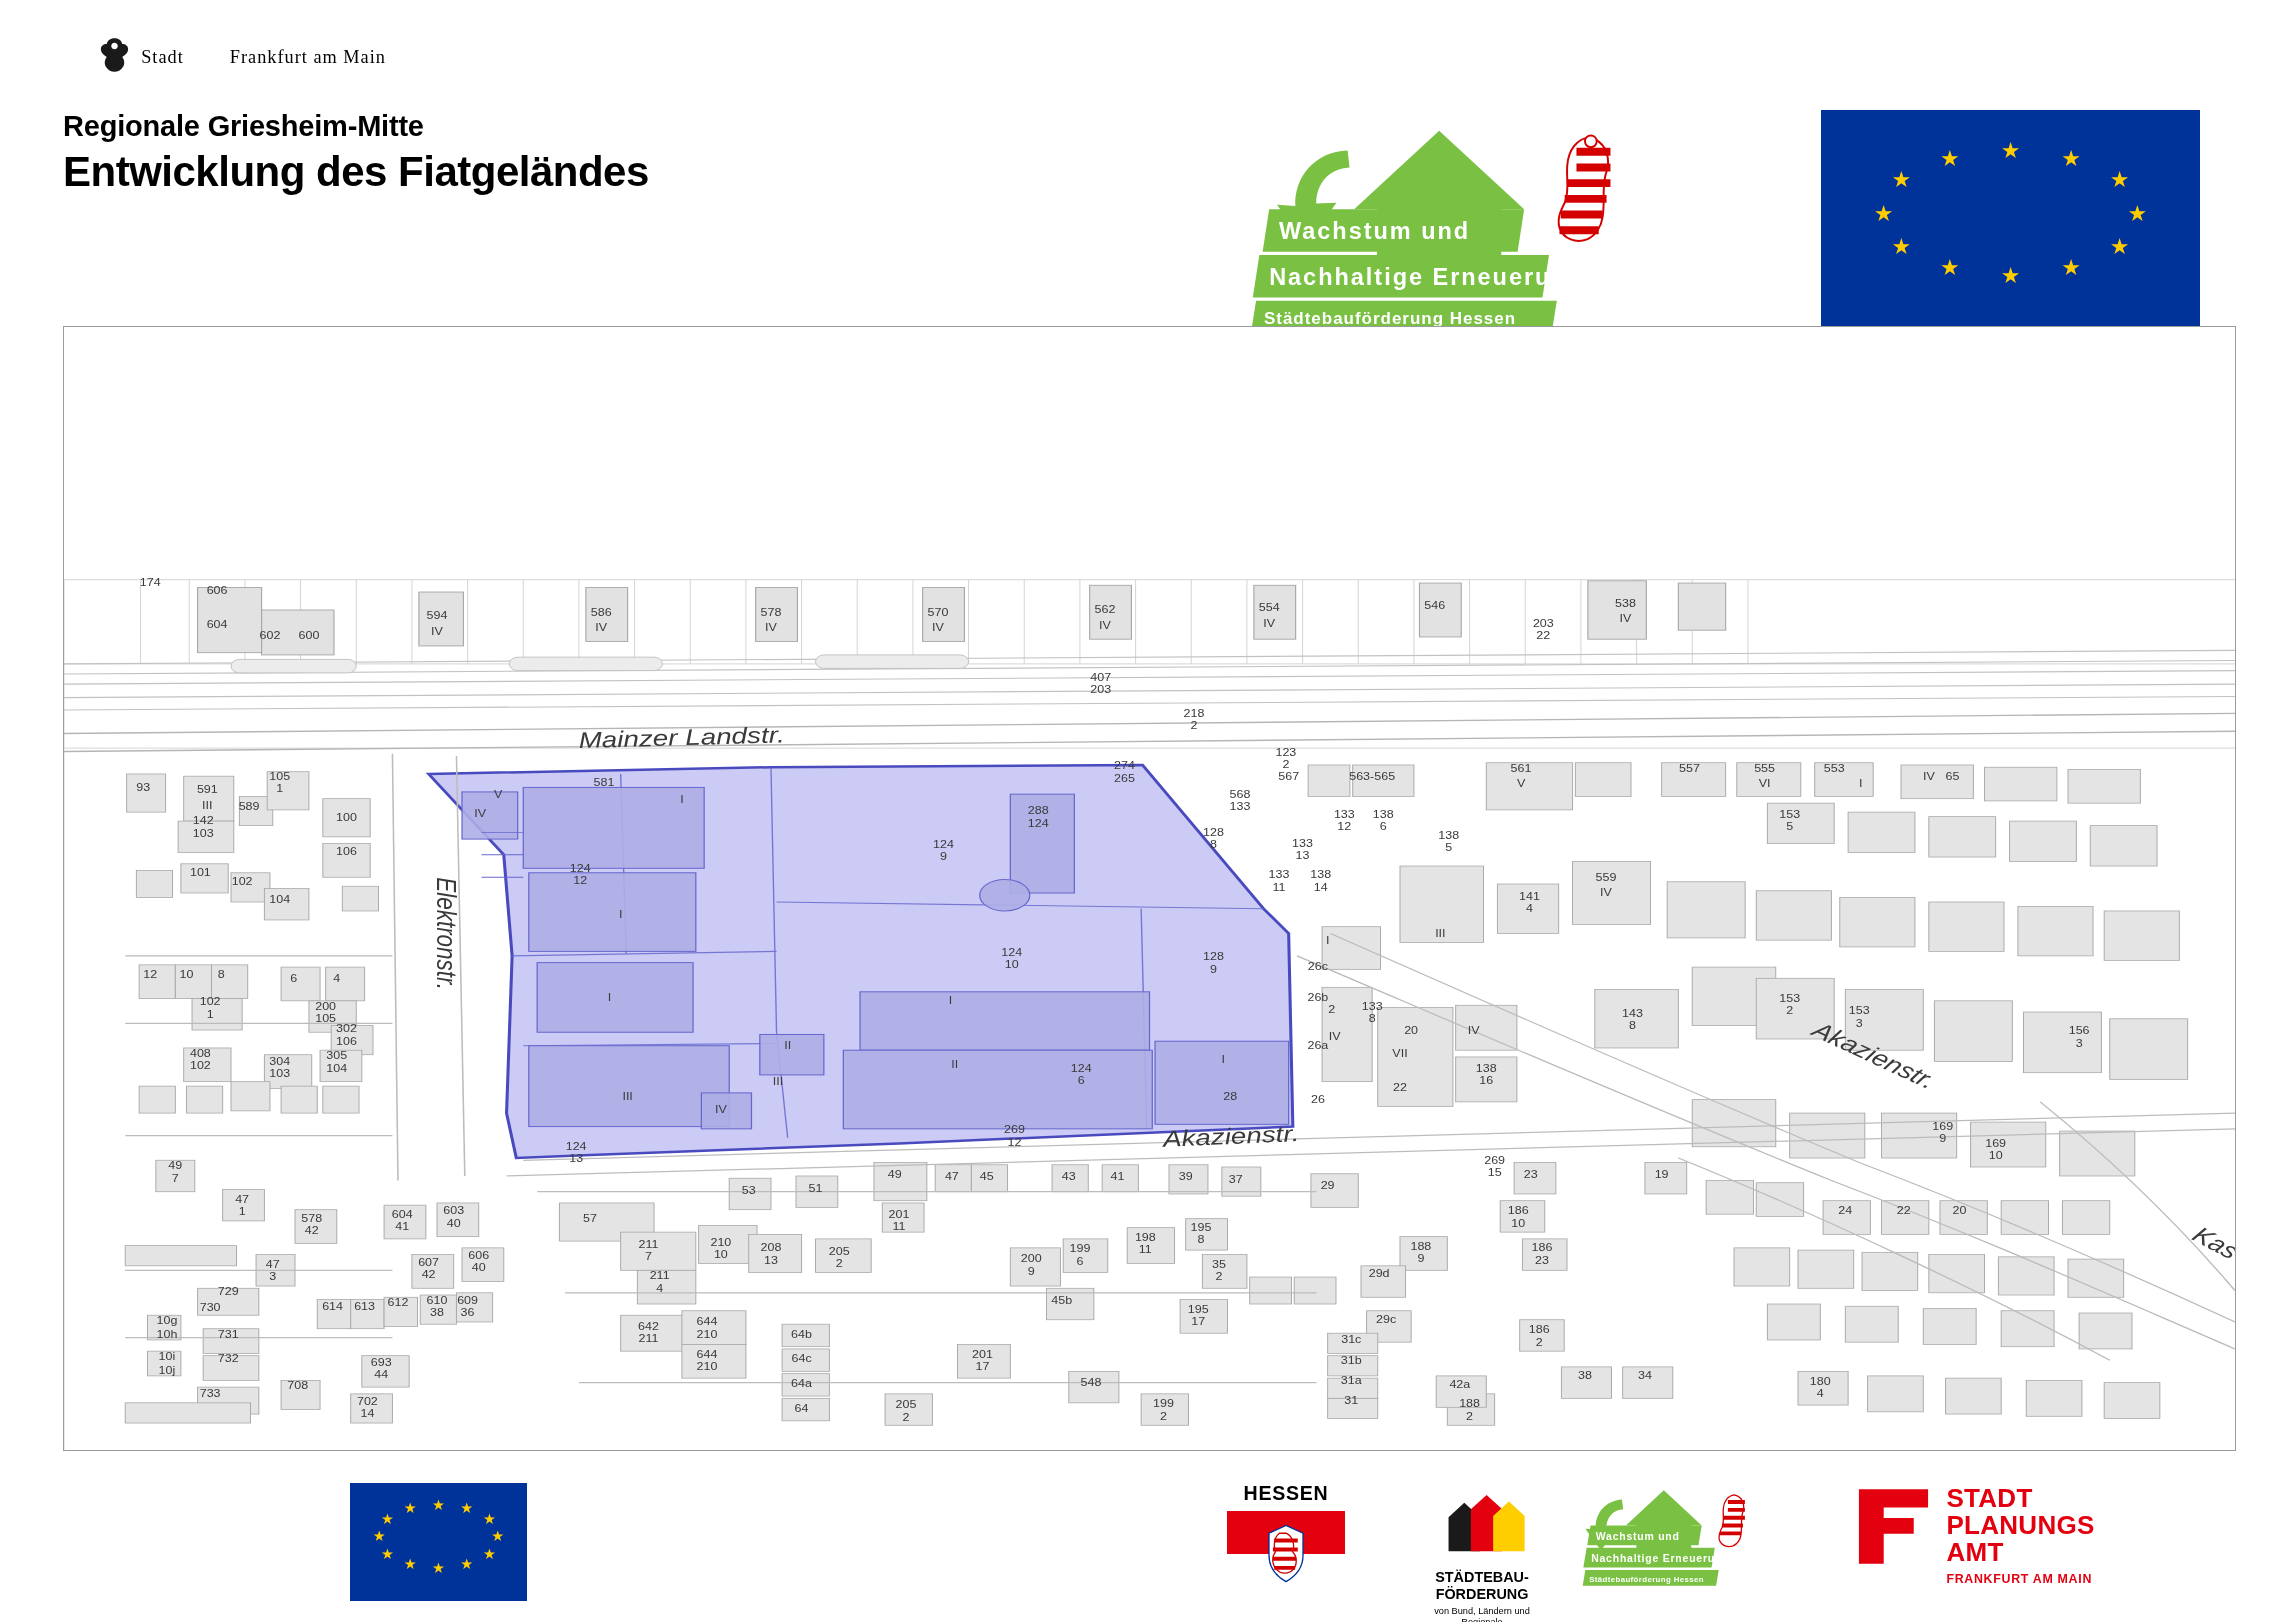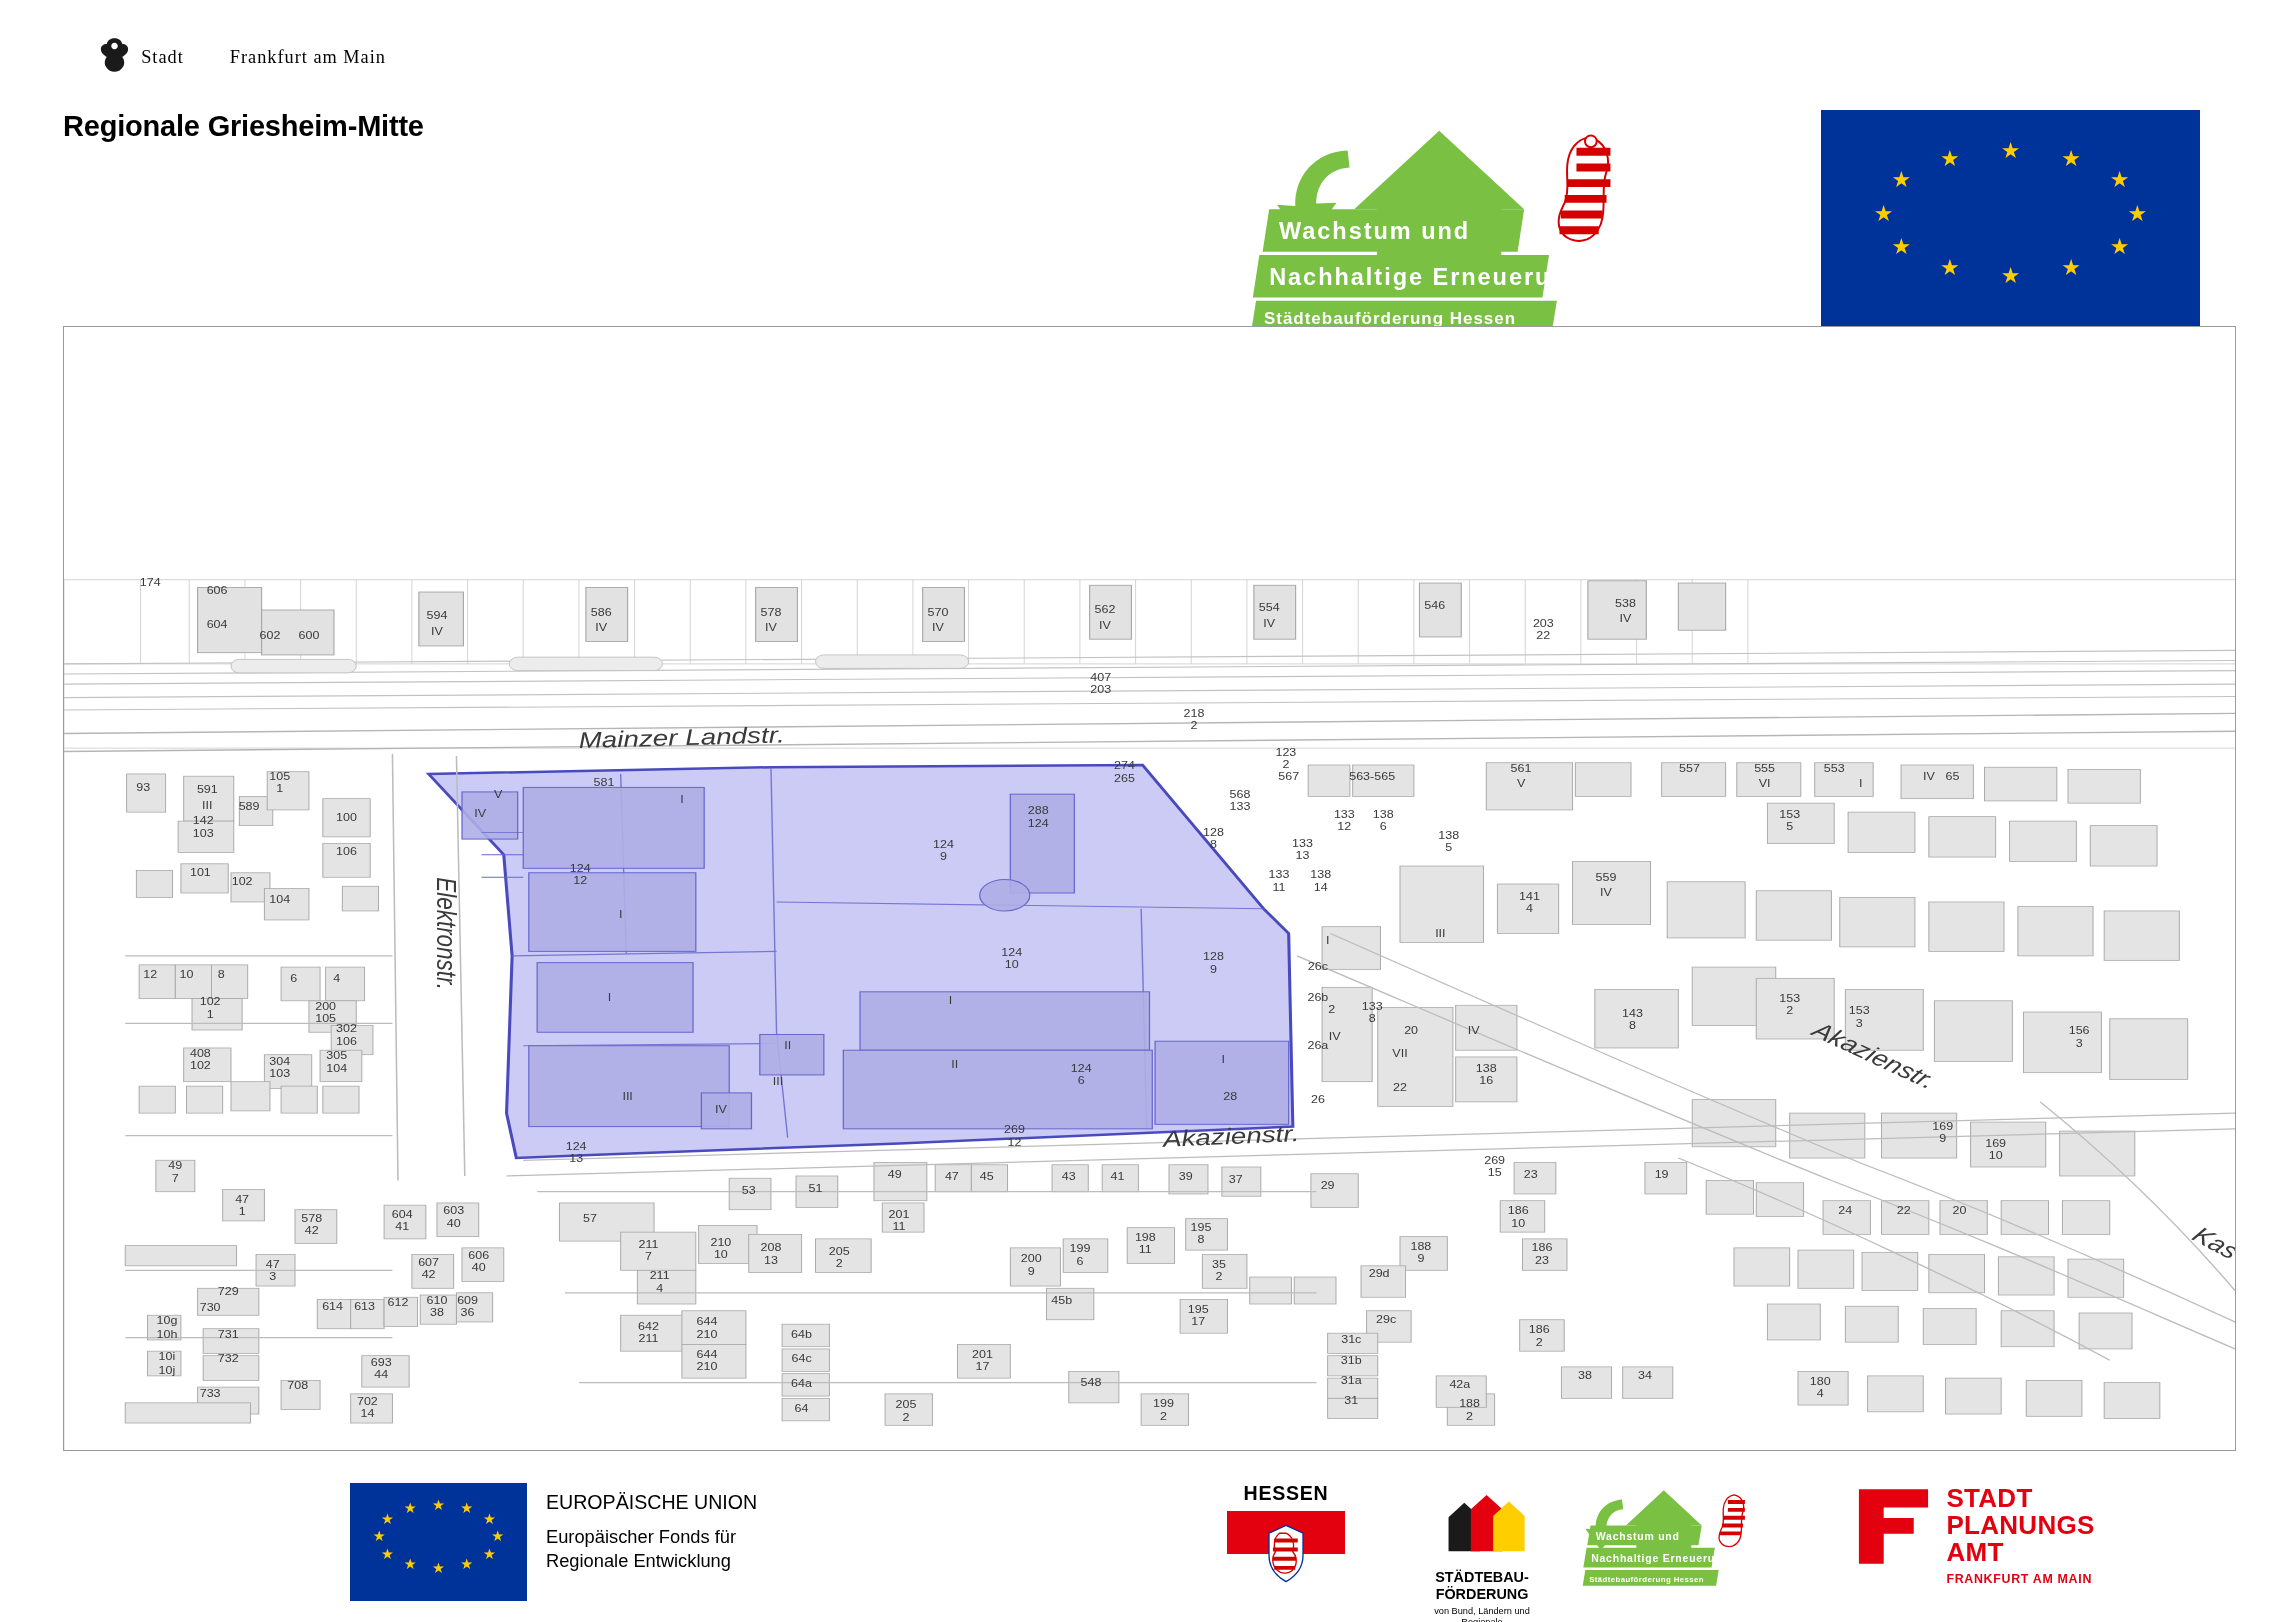--- a/index.html
+++ b/index.html
@@ -265,20 +265,21 @@
     <path d="M27 10 C24 10 22 12 22 15 C22 18 24 20 27 20 C30 20 32 18 32 15 C32 12 30 10 27 10 Z" fill="#fff"></path>
   </svg>
   <div class="word">
     <span class="sc">Stadt</span>
     <span class="sc" style="margin-left:39px;">Frankfurt am Main</span>
   </div>
 </div>
 
 <div id="title-block">
   <div id="title-sub">Regionale Griesheim-Mitte</div>
+  <div id="title-main">Entwicklung des Fiatgeländes</div>
 </div>
 
 <div id="wachstum-logo-top">
   <svg viewBox="0 0 780 400" width="510" height="262">
 
     <path d="M160 60 C110 62 78 100 80 145 L52 143 L96 205 L143 140 L112 141 C112 110 132 88 163 86 Z" fill="#7AC143"></path>
 
     <path d="M300 30 L430 150 L395 150 L395 240 L205 240 L205 150 L170 150 Z" fill="#7AC143"></path>
 
     <path d="M40 150 L430 150 L420 215 L30 215 Z" fill="#7AC143"></path>
@@ -883,25 +884,20 @@
       <span class="eu-star" style="left:66%;top:68.7%;font-size:14.4px;">★</span>
       <span class="eu-star" style="left:50%;top:72%;font-size:14.4px;">★</span>
       <span class="eu-star" style="left:34%;top:68.7%;font-size:14.4px;">★</span>
       <span class="eu-star" style="left:21.2%;top:59.5%;font-size:14.4px;">★</span>
       <span class="eu-star" style="left:16.5%;top:45%;font-size:14.4px;">★</span>
       <span class="eu-star" style="left:21.2%;top:30.5%;font-size:14.4px;">★</span>
       <span class="eu-star" style="left:34%;top:21.3%;font-size:14.4px;">★</span>
     </div>
   </div>
 
-  <div id="eu-text-bottom">
-    <div class="l1">EUROPÄISCHE UNION</div>
-    <div>Europäischer Fonds für</div>
-    <div>Regionale Entwicklung</div>
-  </div>
 
 
   <div id="hessen-logo">
     <div class="cap">HESSEN</div>
     <div class="flag">
       <div class="red"></div>
       <div class="white"></div>
       <svg viewBox="0 0 180 130" width="118" height="85" style="position:absolute;inset:0;">
         <path d="M90 22 L116 34 L116 68 C116 88 104 100 90 108 C76 100 64 88 64 68 L64 34 Z" fill="#ffffff" stroke="#003399" stroke-width="2"></path>
         <path d="M80 34 C72 40 70 52 74 62 C68 70 68 82 76 90 C84 98 96 96 102 88 C108 80 106 68 100 62 C104 52 100 38 90 34 Z" fill="#ffffff" stroke="#D40000" stroke-width="2"></path>

